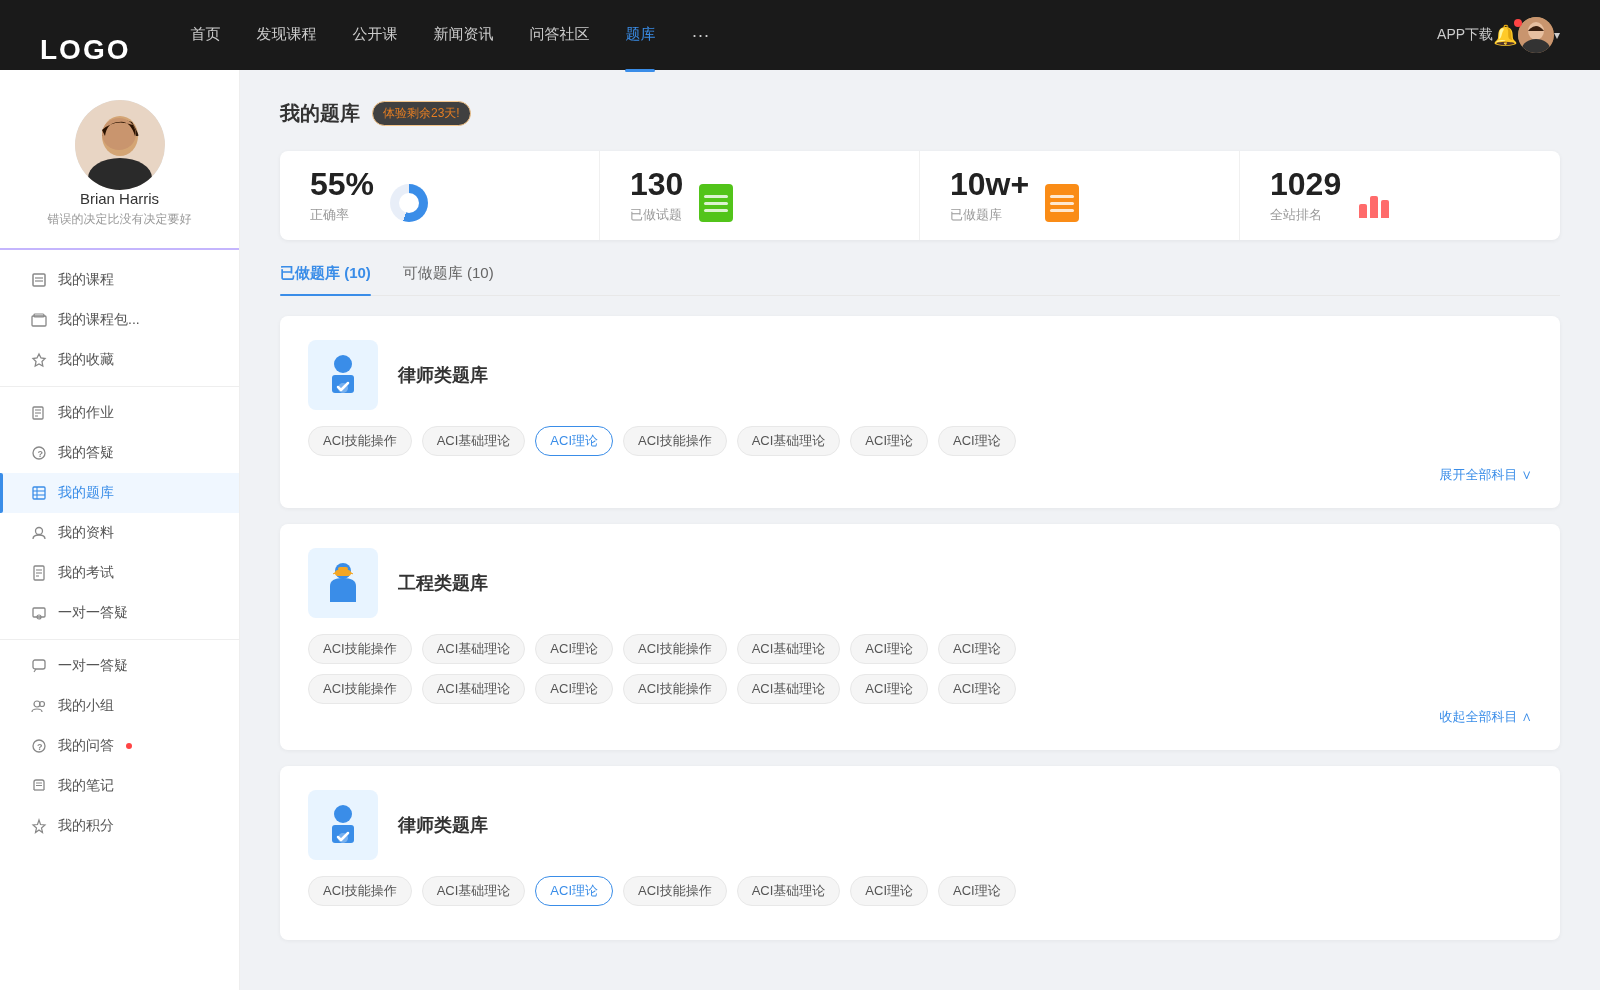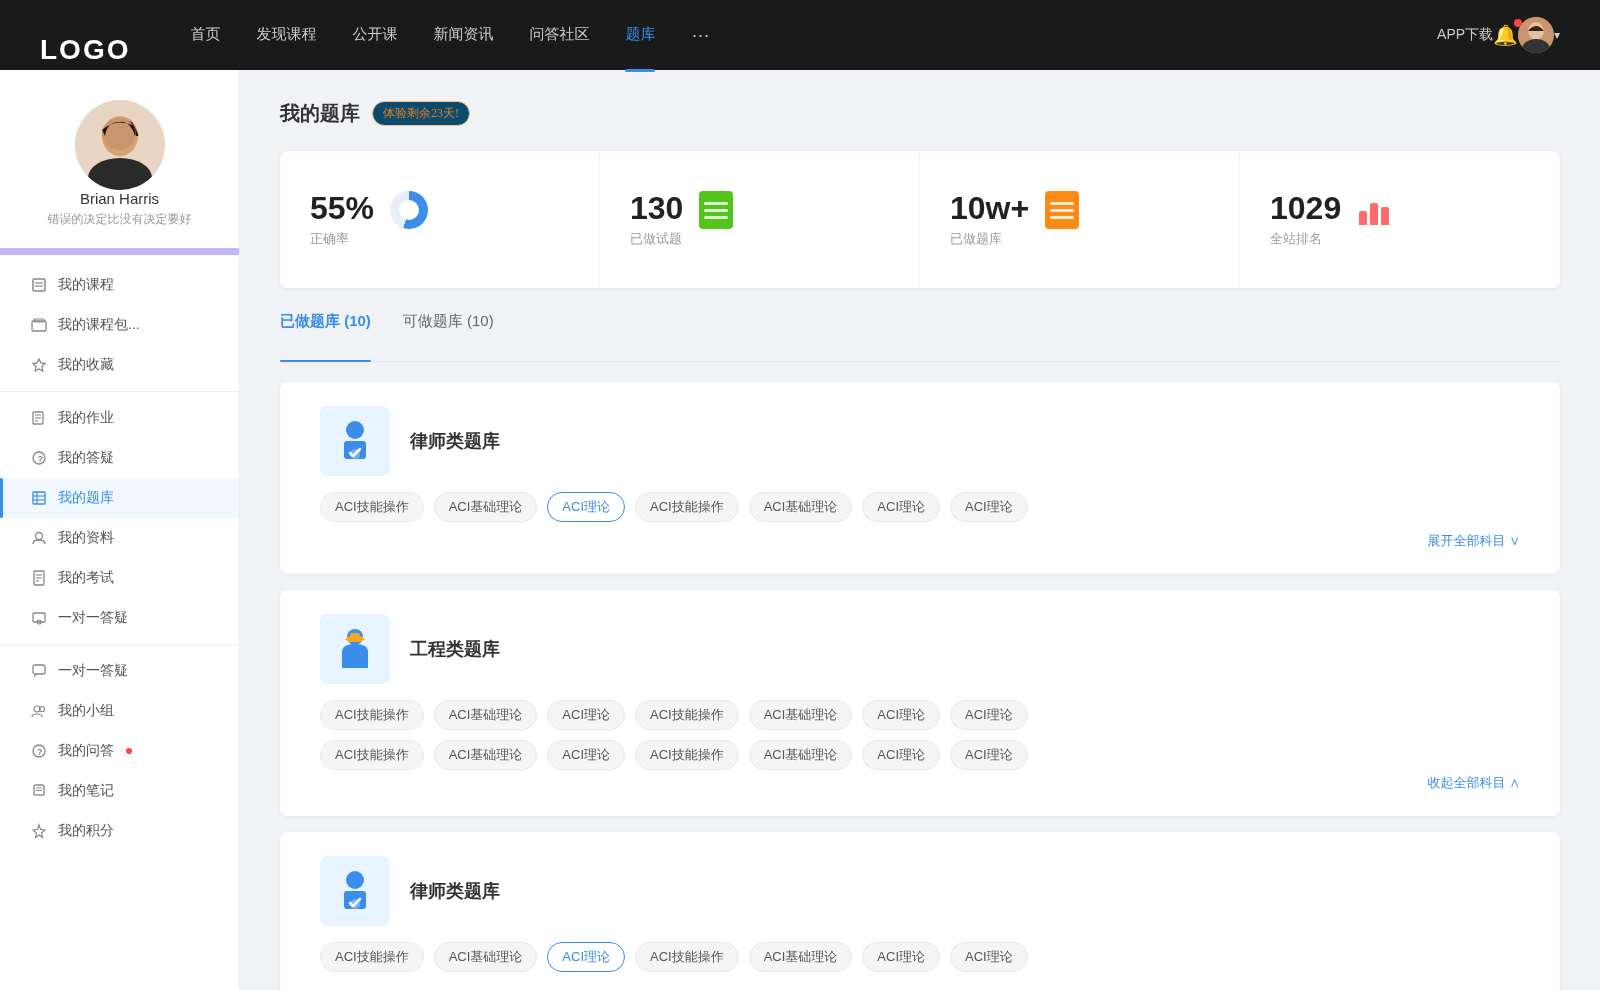--- a/index.html
+++ b/index.html
@@ -101,21 +101,21 @@
       border-right: 1px solid #eee;
       padding: 30px 0 20px;
       flex-shrink: 0;
       min-height: 920px;
     }
     .sidebar-profile {
       display: flex;
       flex-direction: column;
       align-items: center;
       padding-bottom: 20px;
-      border-bottom: 7px solid #c4b5fd;
+      border-bottom: 2px solid #c4b5fd;
       margin-bottom: 10px;
     }
     .profile-name {
       font-size: 15px;
       color: #333;
       font-weight: 500;
       margin-bottom: 4px;
     }
     .profile-motto {
       font-size: 12px;
@@ -178,45 +178,44 @@
       align-items: center;
       gap: 12px;
       margin-bottom: 24px;
     }
     .page-title {
       font-size: 20px;
       font-weight: 600;
       color: #333;
     }
     .trial-badge {
-      background: #0c4a6e;
+      background: #404040;
       color: #e67e22;
       font-size: 12px;
       padding: 3px 10px;
       border-radius: 20px;
       border: 1px solid #f5c68a;
-      font-family: Liberation Serif, serif;
     }
 
     
     .stats-row {
       display: grid;
       grid-template-columns: repeat(4, 1fr);
       gap: 0;
       background: #fff;
       border-radius: 8px;
       margin-bottom: 24px;
       box-shadow: 0 1px 4px rgba(0,0,0,0.06);
       overflow: hidden;
     }
     .stat-item {
-      padding: 40px 30px;
+      padding: 16px 30px;
       border-right: 1px solid #f0f0f0;
       display: flex;
-      align-items: flex-start;
+      align-items: flex-end;
       gap: 16px;
     }
     .stat-item:last-child { border-right: none; }
     .stat-value {
       font-size: 32px;
       font-weight: 600;
       color: #222;
       line-height: 1.1;
     }
     .stat-label {
@@ -277,21 +276,21 @@
     
     .tabs-row {
       display: flex;
       gap: 32px;
       margin-bottom: 20px;
       border-bottom: 1px solid #e8e8e8;
     }
     .tab-item {
       font-size: 15px;
       color: #666;
-      padding-bottom: 30px;
+      padding-bottom: 12px;
       cursor: pointer;
       position: relative;
     }
     .tab-item.active {
       color: #3a8de8;
       font-weight: 600;
     }
     .tab-item.active::after {
       content: '';
       position: absolute;
@@ -299,21 +298,21 @@
       height: 2px;
       background: #3a8de8;
       border-radius: 1px;
     }
 
     
     .qbank-card {
       background: #fff;
       border-radius: 8px;
       margin-bottom: 16px;
-      padding: 24px 40px;
+      padding: 24px 28px;
       box-shadow: 0 1px 4px rgba(0,0,0,0.05);
     }
     .qbank-header {
       display: flex;
       align-items: center;
       gap: 20px;
       margin-bottom: 16px;
     }
     .qbank-icon {
       width: 70px; height: 70px;

